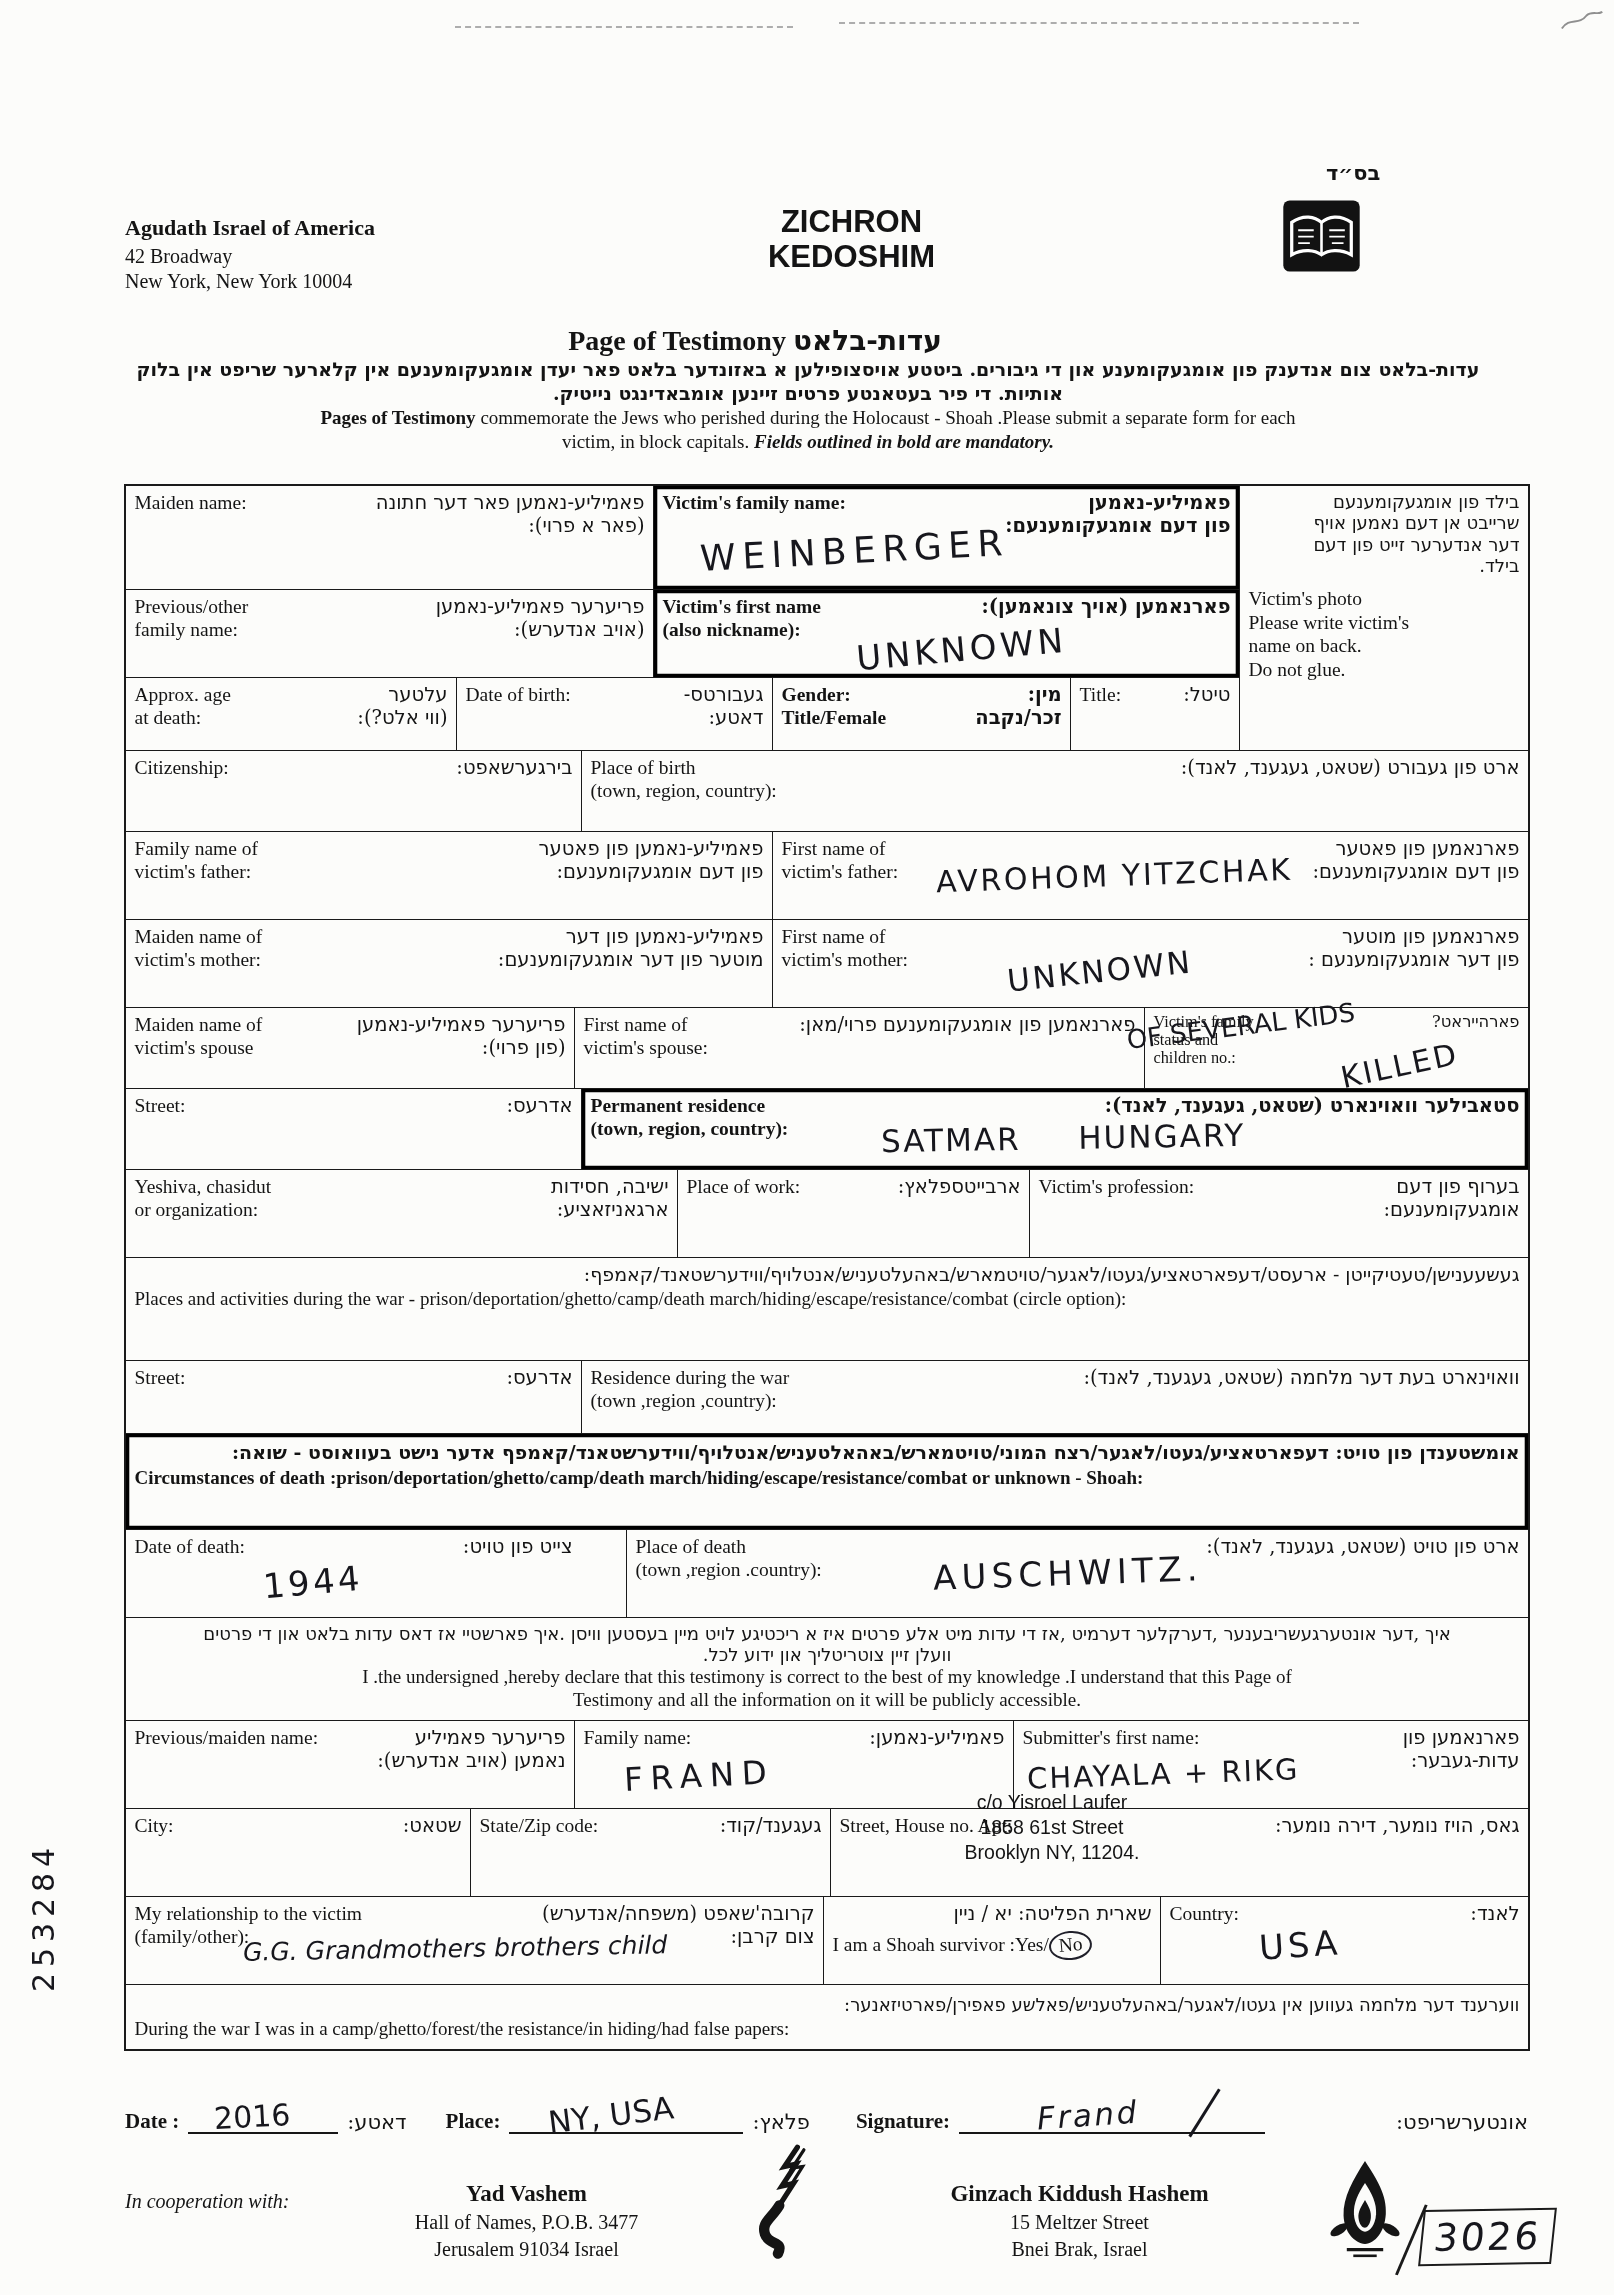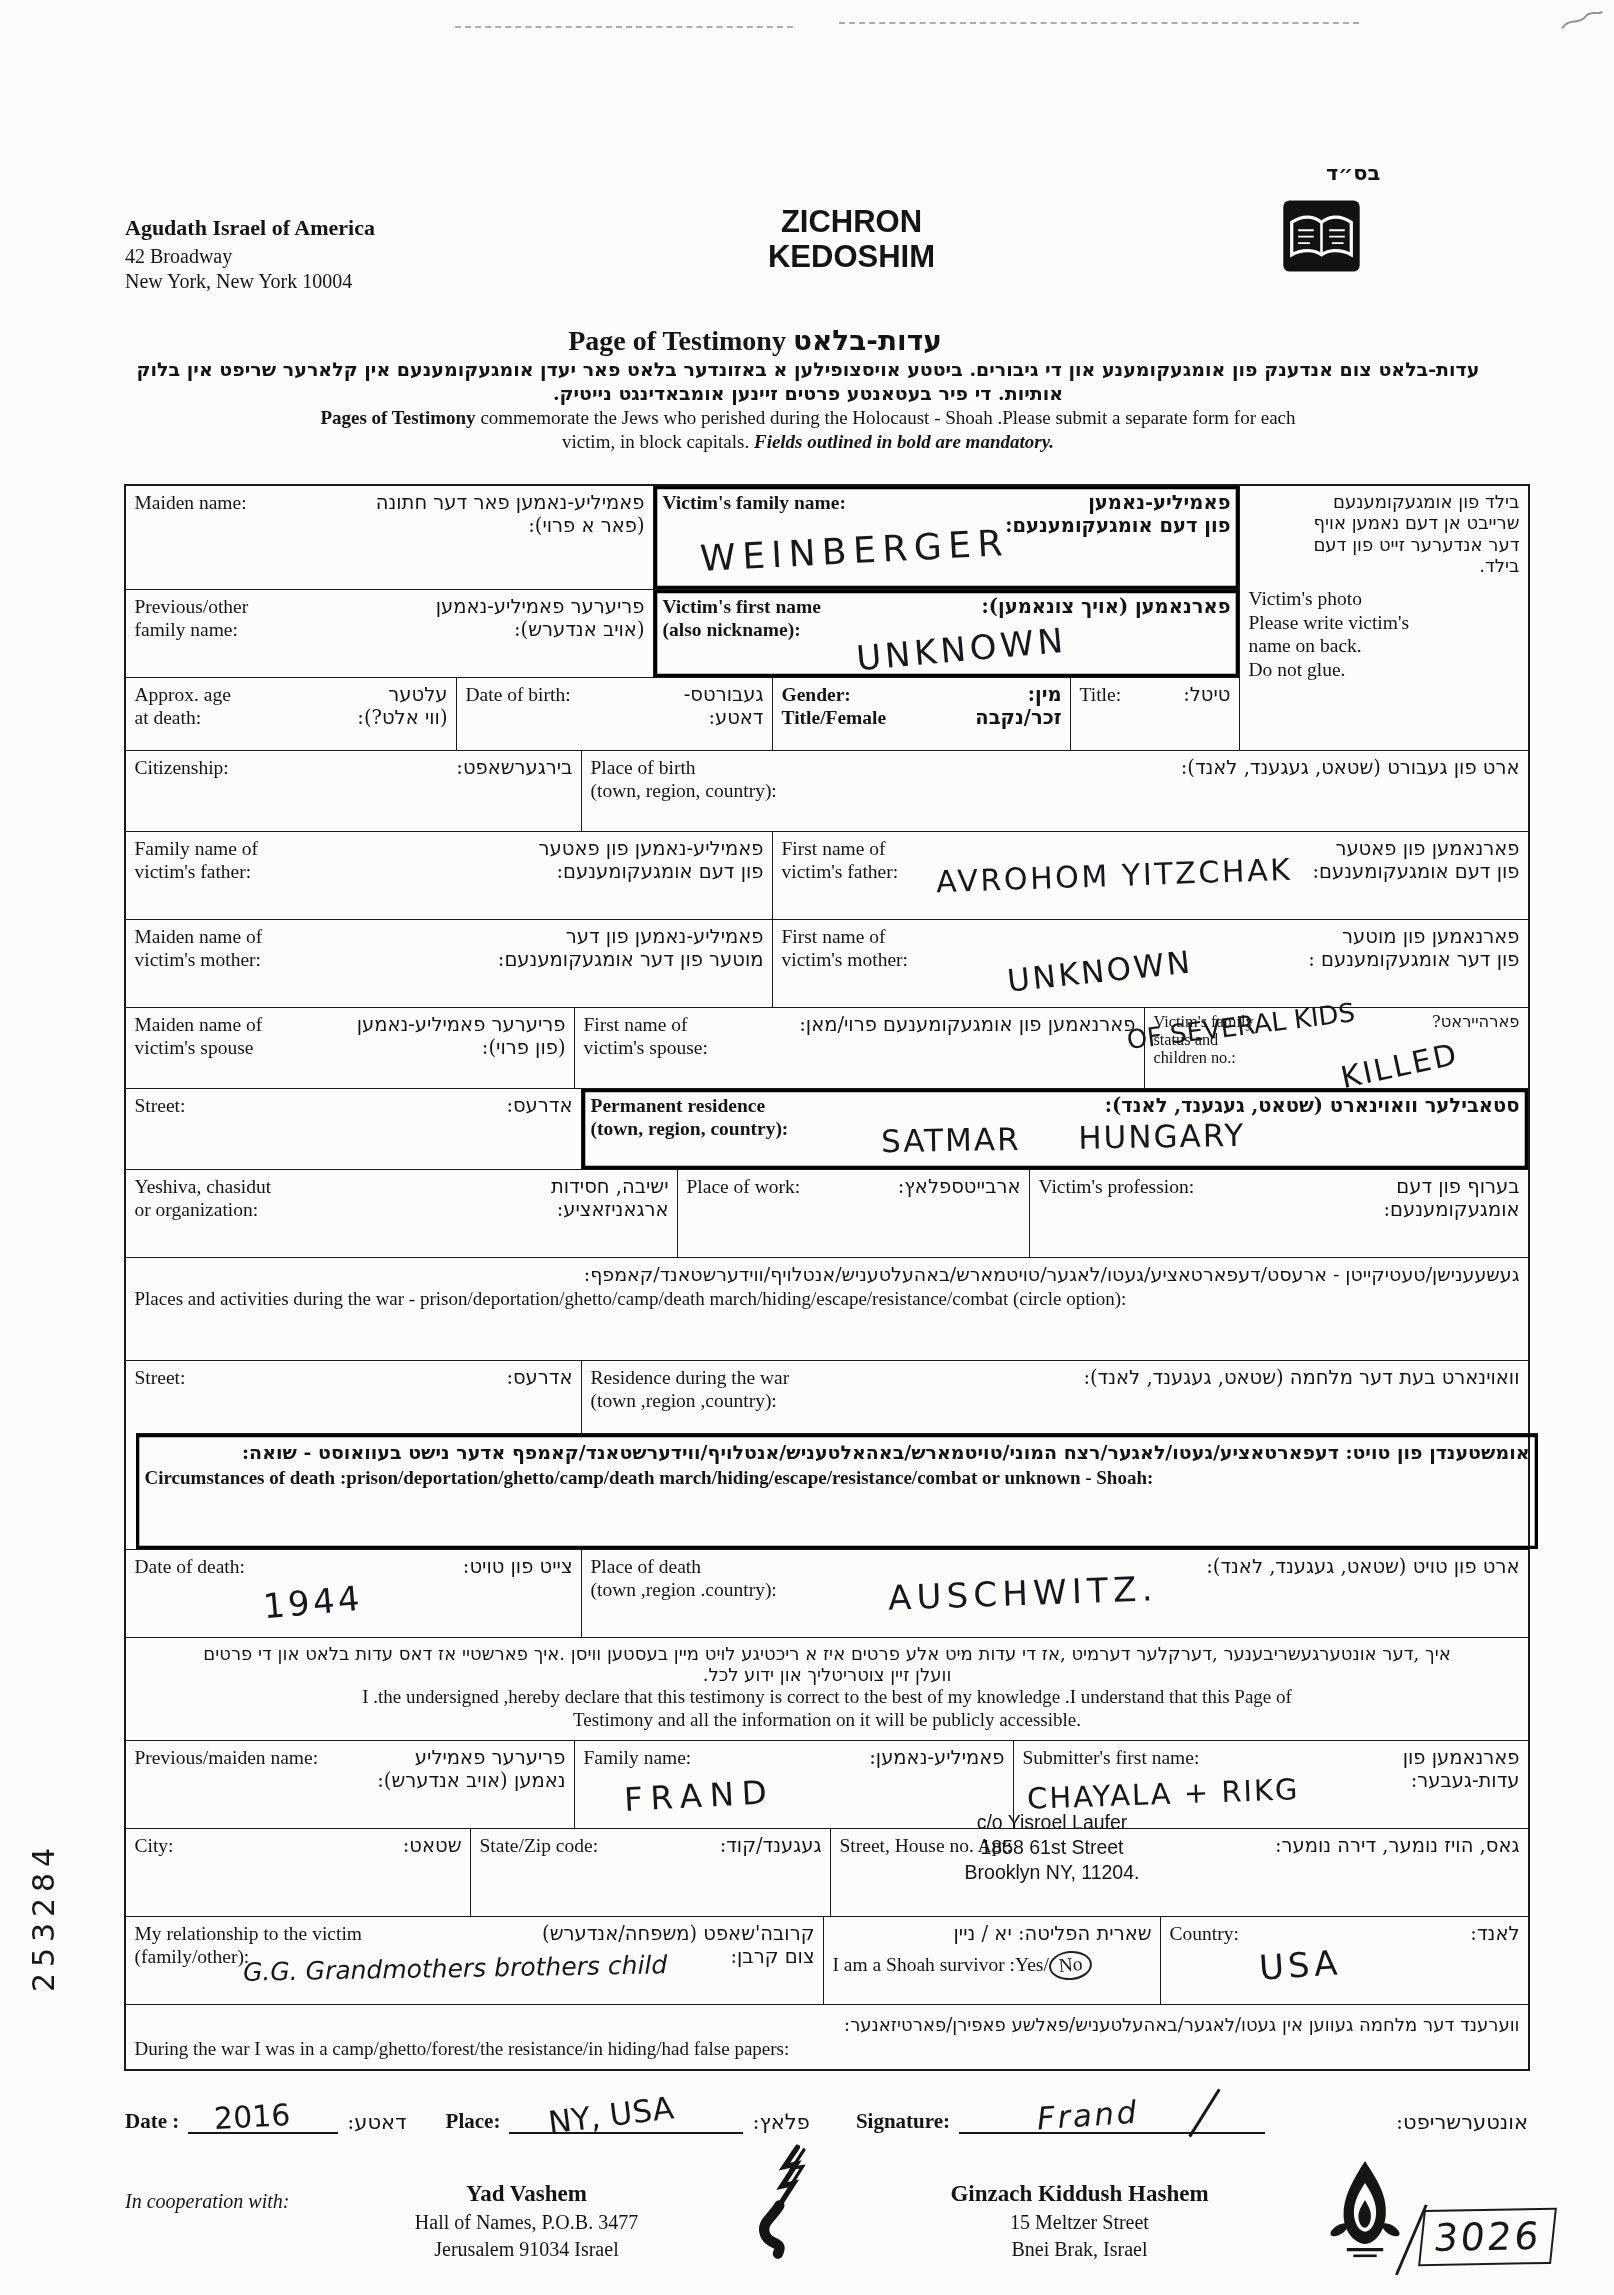--- a/index.html
+++ b/index.html
@@ -386,28 +386,28 @@
         <div class="ch">
           <span>
             <div>Residence during the war</div>
             <div>(town ,region ,country):</div>
           </span>
           <span class="yi yit">וואוינארט בעת דער מלחמה (שטאט, געגענד, לאנד):</span>
         </div>
       </div>
     </div>
 
-    <div class="trow bt" style="height:116px;margin-left:10px;">
+    <div class="trow bt" style="height:96px;">
       <div class="cell mand" style="width:100%;">
         <div class="yi yit b" style="font-size:19px; padding-top:2.6px;">אומשטענדן פון טויט: דעפארטאציע/געטו/לאגער/רצח המוני/טויטמארש/באהאלטעניש/אנטלויף/ווידערשטאנד/קאמפף אדער נישט בעוואוסט - שואה:</div>
         <div class="b" style="font-size:19px; margin-top:2.6px;">Circumstances of death :prison/deportation/ghetto/camp/death march/hiding/escape/resistance/combat or unknown - Shoah:</div>
       </div>
     </div>
 
-    <div class="trow bt" style="height:88px;">
+    <div class="trow bt" style="height:88px;gap:45px;">
       <div class="cell" style="width:455px;">
         <div class="ch">
           <span>Date of death:</span>
           <span class="yi">צייט פון טויט:</span>
         </div>
         <span class="hw" style="left:137px; top:35px; font-size:34px; letter-spacing:3.3px; transform:rotate(-5deg);">1944</span>
       </div>
       <div class="cell" style="flex:1;">
         <div class="ch">
           <span>

